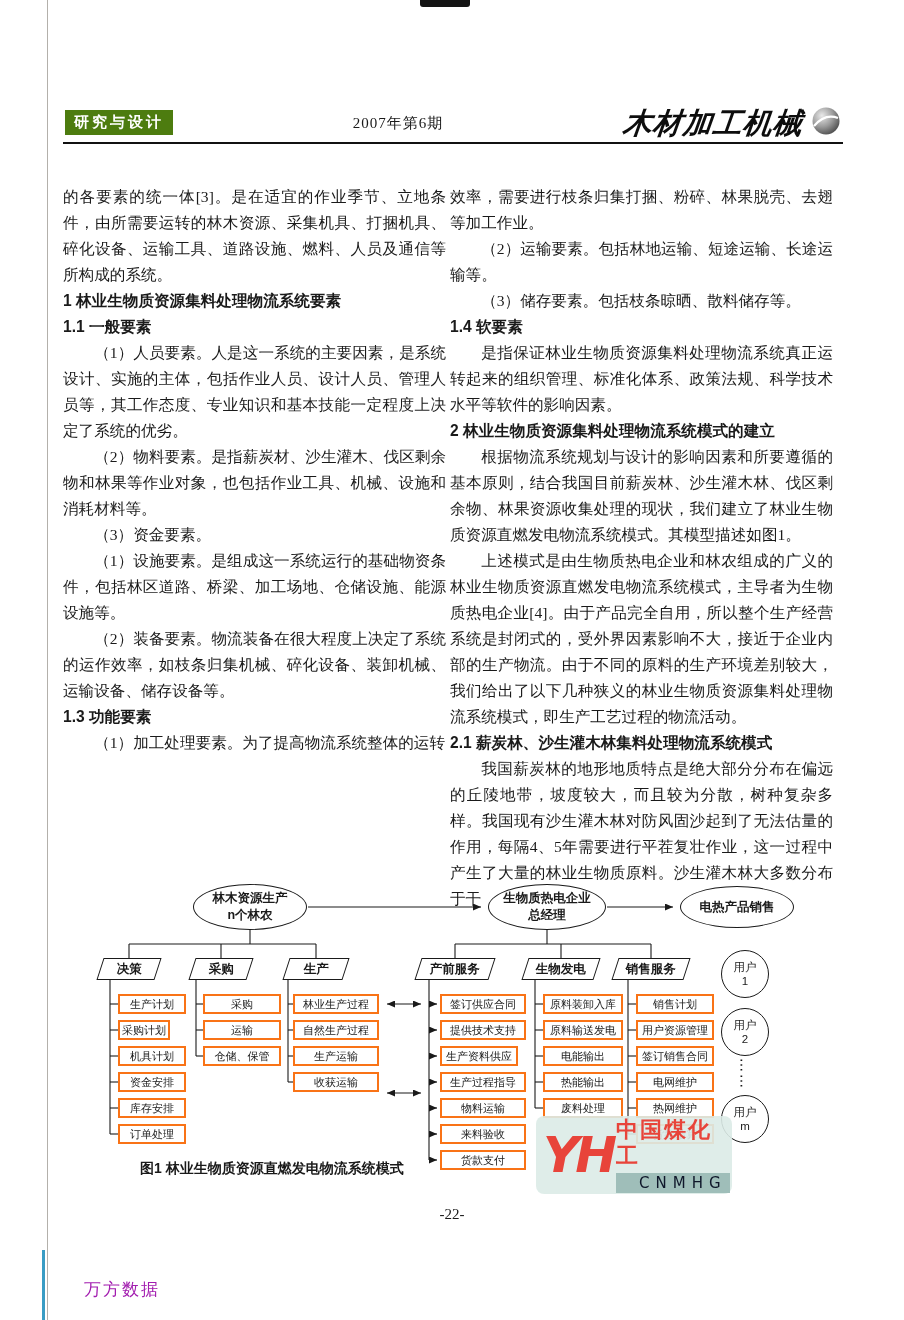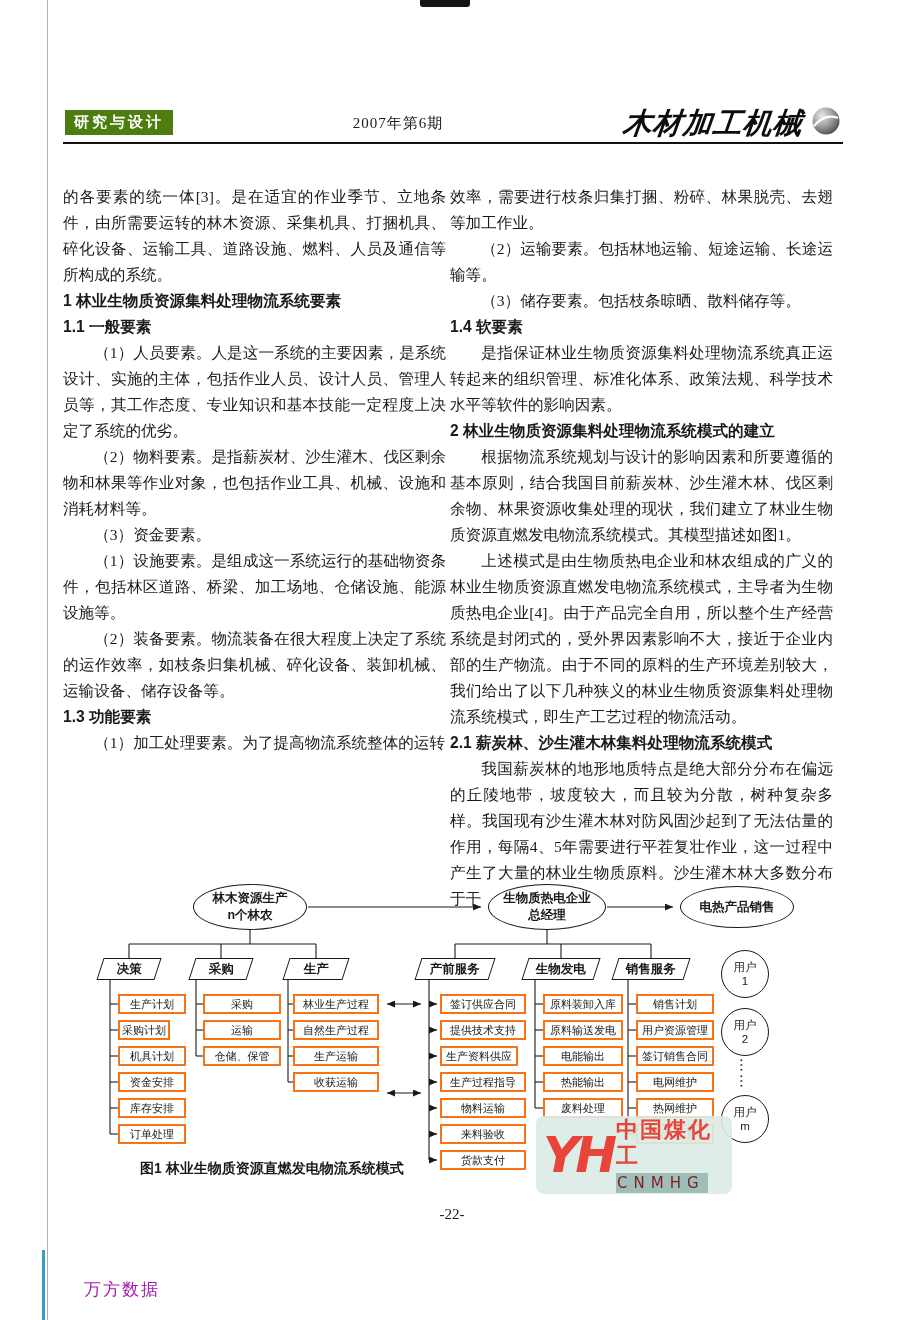--- a/index.html
+++ b/index.html
@@ -52,22 +52,22 @@
   .fig-caption { position:absolute; left:82px; top:290px; font-size:14px; font-weight:bold; }
 
   
   .watermark { position:absolute; left:478px; top:246px; width:196px; height:78px;
     background:rgba(219,235,231,0.9); border-radius:8px; display:flex; align-items:center;
     z-index:6; }
   .wm-logo { font-family:"DejaVu Sans", sans-serif; font-weight:bold; font-style:italic;
     font-size:50px; line-height:1; color:#e8443a; padding:0 3px 0 7px; letter-spacing:-4px; }
   .wm-text { display:flex; flex-direction:column; align-items:flex-start; }
   .wm-cn { color:#e8443a; font-size:22px; font-weight:bold; letter-spacing:2px; line-height:1.15; }
-  .wm-en { color:#7f1d1d; background:#9fbeb9; font-family:"DejaVu Sans", sans-serif;
-    font-size:15px; letter-spacing:6px; padding:1px 3px 1px 1px; margin-top:5px; line-height:1.2; }
+  .wm-en { color:#0f172a; background:#9fbeb9; font-family:"DejaVu Sans", sans-serif;
+    font-size:15px; letter-spacing:6px; padding:1px 3px 1px 23px; margin-top:5px; line-height:1.2; }
 
   
   .page-number { position:absolute; left:0; right:0; top:1206px; text-align:center; font-size:15px; }
   .wanfang { position:absolute; left:84px; top:1278px; font-size:17px; color:#a21caf;
     font-family:"Liberation Sans", sans-serif; letter-spacing:2px; }
 </style>
 </head>
 <body>
 
 <div class="scan-left-line"></div>

